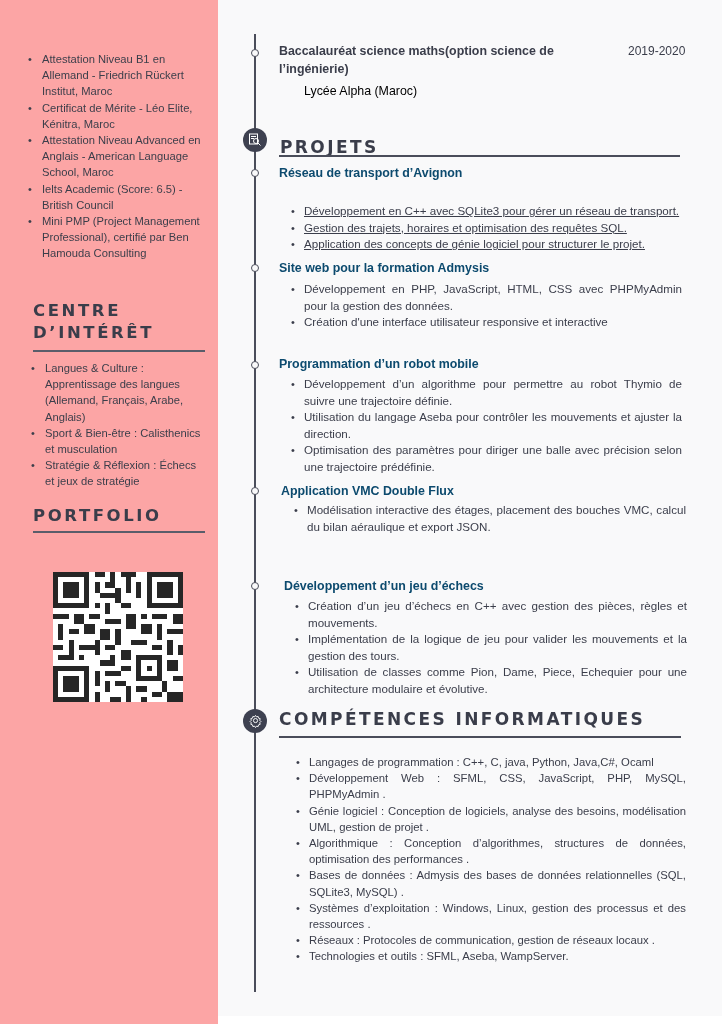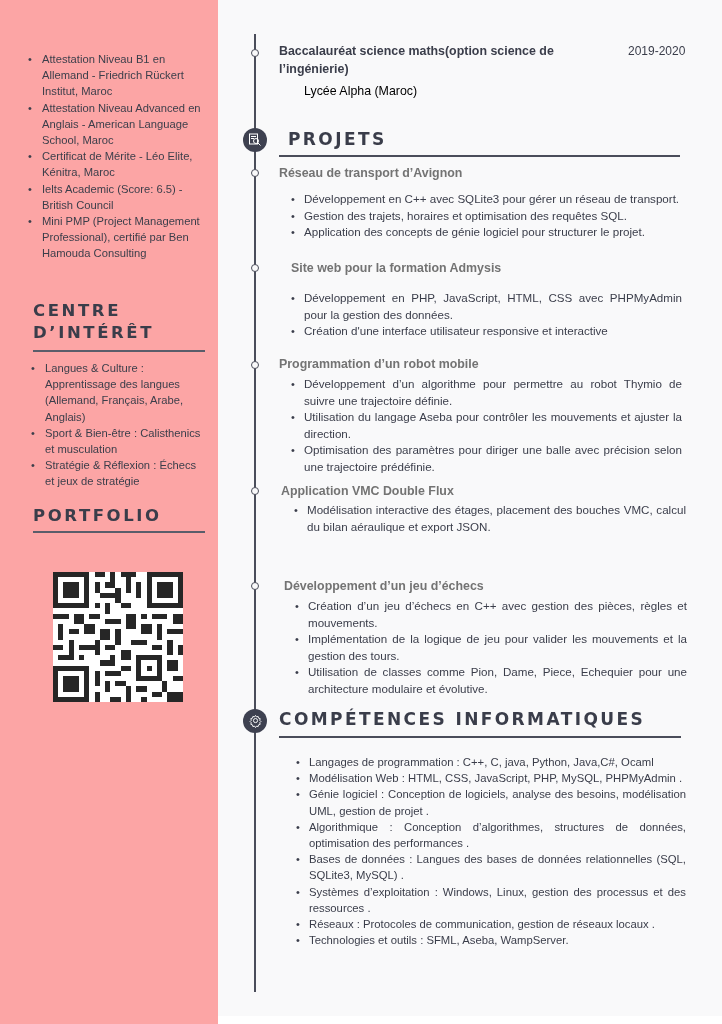--- a/index.html
+++ b/index.html
@@ -27,34 +27,34 @@
     .node { position: absolute; width: 8px; height: 8px; border: 1.5px solid #4a4d5a; border-radius: 50%; background: #f9f9fa; left: 251px; }
     .section-icon { position: absolute; left: 243px; width: 24px; height: 24px; border-radius: 50%; background: #3e4150; display: flex; align-items: center; justify-content: center; }
 
     .edu-title { position: absolute; left: 279px; top: 42px; width: 310px; font-size: 12.4px; font-weight: bold; line-height: 18px; color: #3a3d4a; }
     .edu-school { position: absolute; left: 304px; top: 82px; font-size: 12.4px; line-height: 18px; color: #000000; }
     .edu-year { position: absolute; left: 628px; top: 44px; font-size: 12px; color: #3a3d4a; }
 
     .sec-title { position: absolute; left: 280px; font-family: "DejaVu Sans", sans-serif; font-weight: bold; font-size: 17px; letter-spacing: 2.4px; color: #3a3d4a; }
     .sec-rule { position: absolute; left: 279px; height: 1.5px; background: #4a4d5a; }
 
-    .proj-title { position: absolute; left: 279px; font-size: 12.4px; font-weight: bold; color: #737373; line-height: 16px; }
+    .proj-title { position: absolute; left: 279px; font-size: 12.4px; font-weight: bold; color: #0c4a6e; line-height: 16px; }
     .bullets { position: absolute; list-style: none; }
     .bullets li { position: relative; font-size: 11.6px; line-height: 16.6px; color: #3a3d4a; text-align: justify; }
     .bullets li::before { content: "•"; position: absolute; left: -13px; top: 0; font-size: 11px; }
     .skills li { font-size: 11.3px; line-height: 16.2px; }
   </style>
 </head>
 <body>
 
 <div class="left">
   <ul class="cert-list">
     <li>Attestation Niveau B1 en Allemand - Friedrich Rückert Institut, Maroc</li>
+    <li>Certificat de Mérite - Léo Elite, Kénitra, Maroc</li>
     <li>Attestation Niveau Advanced en Anglais - American Language School, Maroc</li>
-    <li>Certificat de Mérite - Léo Elite, Kénitra, Maroc</li>
     <li>Ielts Academic (Score: 6.5) - British Council</li>
     <li>Mini PMP (Project Management Professional), certifié par Ben Hamouda Consulting</li>
   </ul>
 
   <div class="left-heading h-centre">
     <div>CENTRE</div>
     <div>D’INTÉRÊT</div>
   </div>
   <div class="left-rule rule-centre"></div>
 
@@ -158,34 +158,34 @@
 
 <div class="section-icon" style="top:128px;">
   <svg width="14" height="14" viewBox="0 0 14 14" fill="none" stroke="#ffffff" stroke-width="1">
     <rect x="1.5" y="1" width="8" height="10"></rect>
     <line x1="3" y1="3.5" x2="8" y2="3.5"></line>
       <line x1="3" y1="5.5" x2="6" y2="5.5"></line>
     <circle cx="8" cy="8" r="2.5"></circle>
       <line x1="9.8" y1="9.8" x2="12.5" y2="12.5"></line>
   </svg>
 </div>
-<div class="sec-title" style="top:129px;margin-left:8px;">PROJETS</div>
+<div class="sec-title" style="top:137px;">PROJETS</div>
 <div class="sec-rule" style="top:155px; width:401px;"></div>
 
 <div class="node" style="top:169px;"></div>
 <div class="proj-title" style="top:165px;">Réseau de transport d’Avignon</div>
-<ul class="bullets" style="left:304px; top:191px; width:378px;">
+<ul class="bullets" style="left:304px; top:203px; width:378px;text-decoration:underline;">
   <li>Développement en C++ avec SQLite3 pour gérer un réseau de transport.</li>
   <li>Gestion des trajets, horaires et optimisation des requêtes SQL.</li>
   <li>Application des concepts de génie logiciel pour structurer le projet.</li>
 </ul>
 
 <div class="node" style="top:264px;"></div>
-<div class="proj-title" style="top:260px;margin-left:12px;">Site web pour la formation Admysis</div>
-<ul class="bullets" style="left:304px; top:281px; width:378px;margin-top:9px;">
+<div class="proj-title" style="top:260px;">Site web pour la formation Admysis</div>
+<ul class="bullets" style="left:304px; top:281px; width:378px;">
   <li>Développement en PHP, JavaScript, HTML, CSS avec PHPMyAdmin pour la gestion des données.</li>
   <li>Création d'une interface utilisateur responsive et interactive</li>
 </ul>
 
 <div class="node" style="top:361px;"></div>
 <div class="proj-title" style="top:356px;">Programmation d’un robot mobile</div>
 <ul class="bullets" style="left:304px; top:376px; width:378px;">
   <li>Développement d’un algorithme pour permettre au robot Thymio de suivre une trajectoire définie.</li>
   <li>Utilisation du langage Aseba pour contrôler les mouvements et ajuster la direction.</li>
   <li>Optimisation des paramètres pour diriger une balle avec précision selon une trajectoire prédéfinie.</li>
@@ -209,20 +209,20 @@
   <svg width="15" height="15" viewBox="0 0 16 16" fill="none" stroke="#ffffff" stroke-width="1">
     <circle cx="8" cy="7" r="2.2"></circle>
     <path d="M8 1.5 L9 3 L10.8 2.6 L11.2 4.4 L13 4.9 L12.5 6.7 L13.8 8 L12.5 9.3 L13 11 L11.2 11.6 L10.8 13.4 L9 13 L8 14.5 L7 13 L5.2 13.4 L4.8 11.6 L3 11 L3.5 9.3 L2.2 8 L3.5 6.7 L3 4.9 L4.8 4.4 L5.2 2.6 L7 3 Z"></path>
   </svg>
 </div>
 <div class="sec-title" style="top:709px; left:279px;">COMPÉTENCES INFORMATIQUES</div>
 <div class="sec-rule" style="top:736px; width:402px;"></div>
 
 <ul class="bullets skills" style="left:309px; top:754px; width:377px;">
   <li>Langages de programmation : C++, C, java, Python, Java,C#, Ocaml</li>
-  <li>Modélisation Web : HTML, CSS, JavaScript, PHP, MySQL, PHPMyAdmin .</li>
+  <li>Développement Web : SFML, CSS, JavaScript, PHP, MySQL, PHPMyAdmin .</li>
   <li>Génie logiciel : Conception de logiciels, analyse des besoins, modélisation UML, gestion de projet .</li>
   <li>Algorithmique : Conception d’algorithmes, structures de données, optimisation des performances .</li>
-  <li>Bases de données : Langues des bases de données relationnelles (SQL, SQLite3, MySQL) .</li>
+  <li>Bases de données : Admysis des bases de données relationnelles (SQL, SQLite3, MySQL) .</li>
   <li>Systèmes d’exploitation : Windows, Linux, gestion des processus et des ressources .</li>
   <li>Réseaux : Protocoles de communication, gestion de réseaux locaux .</li>
   <li>Technologies et outils : SFML, Aseba, WampServer.</li>
 </ul>
 
 </body></html>

